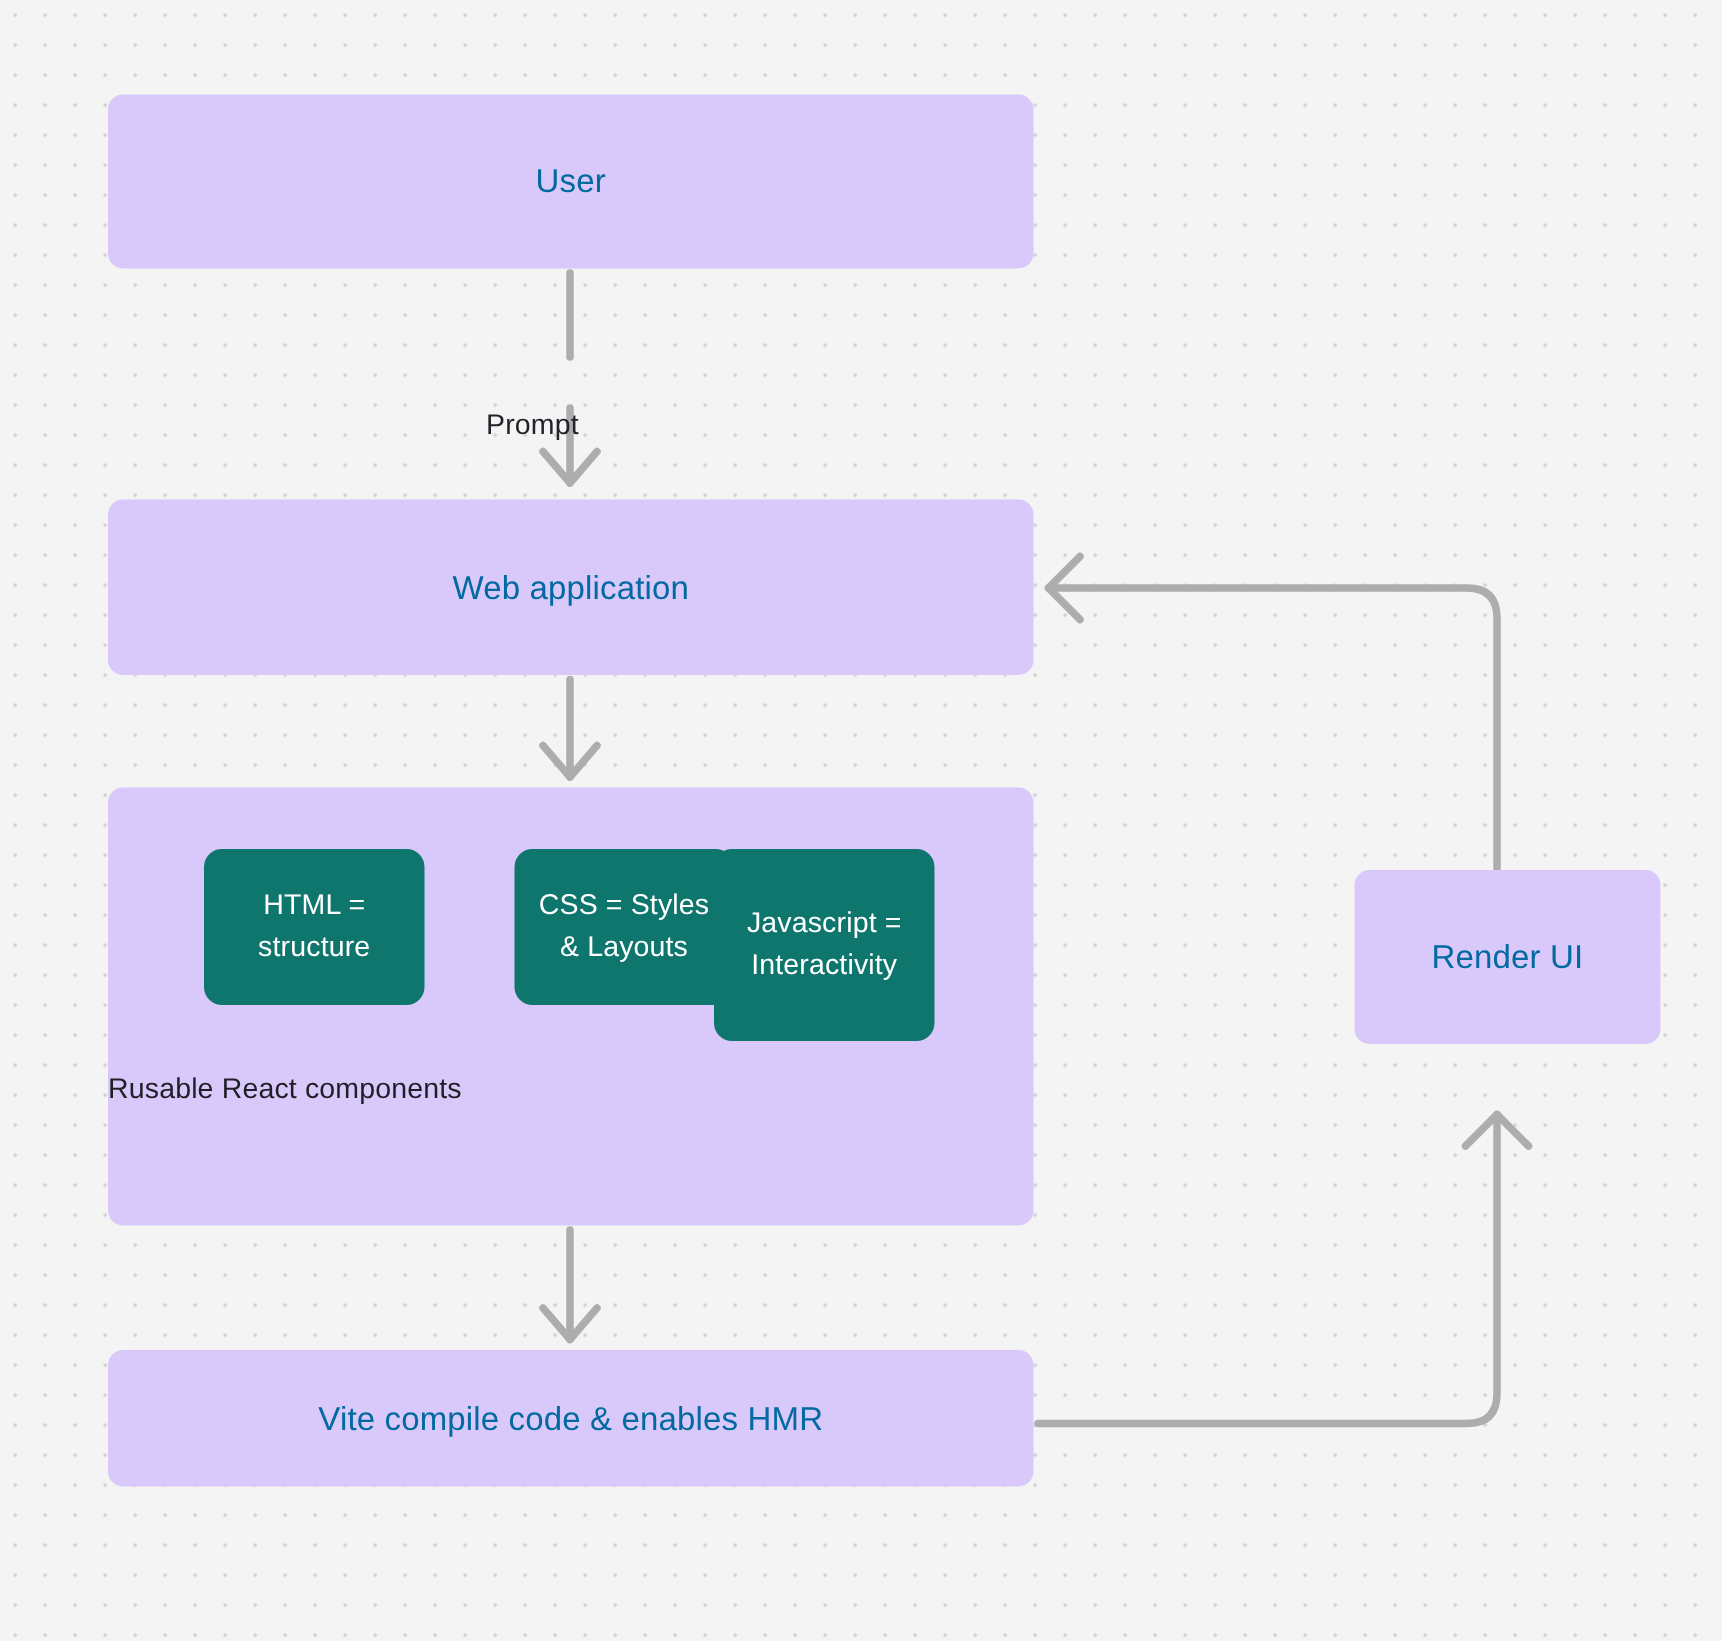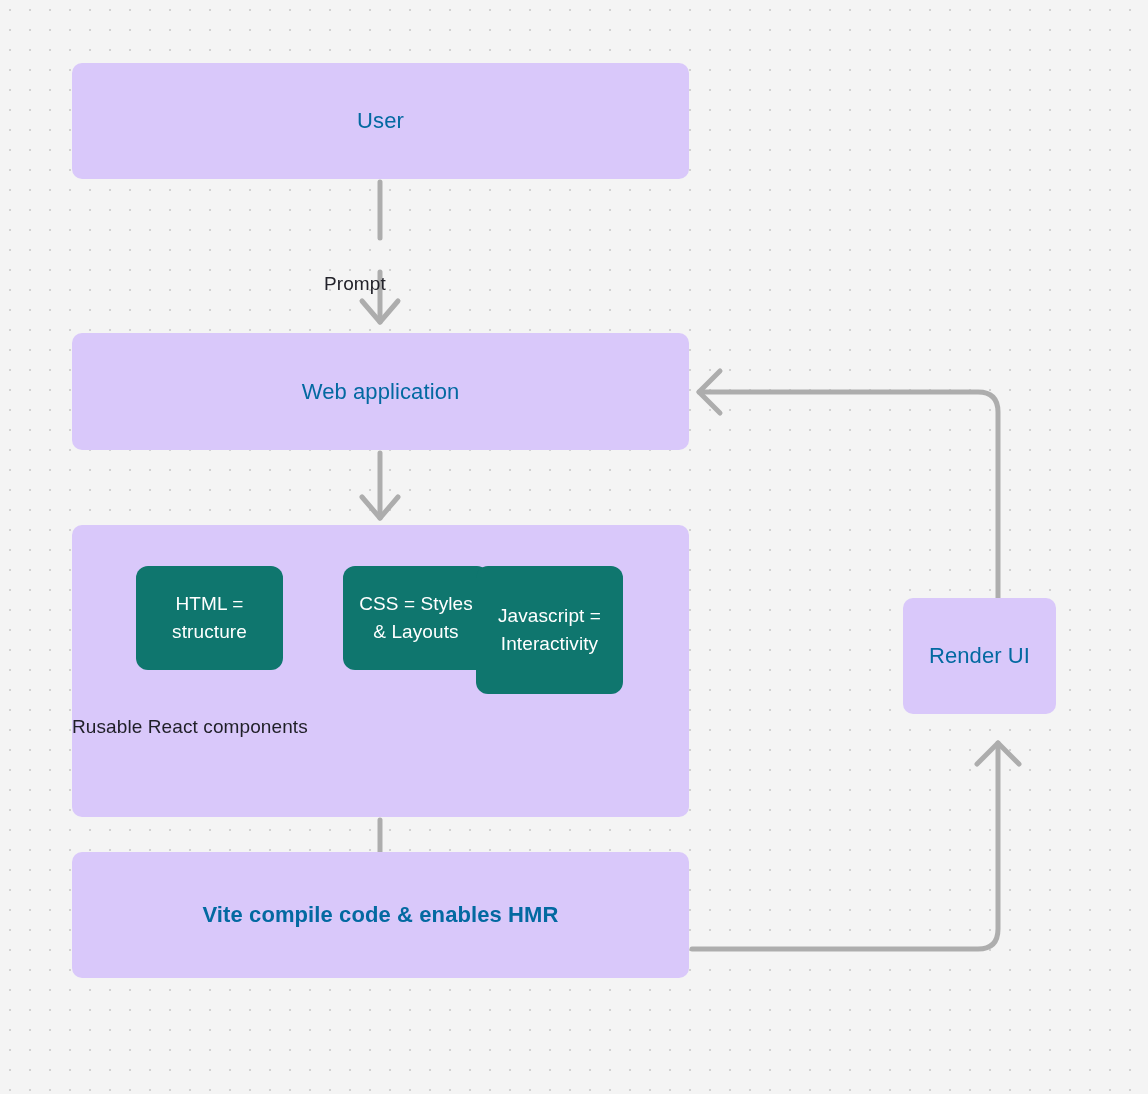--- a/index.html
+++ b/index.html
@@ -58,22 +58,22 @@
     text-align: center;
     letter-spacing: 0.1px;
     white-space: pre-line;
   }
 
   
   #node-user        { left: 72px;  top: 63px;  width: 617px; height: 116px; }
   #node-webapp      { left: 72px;  top: 333px; width: 617px; height: 117px; }
   #node-components  { left: 72px;  top: 525px; width: 617px; height: 292px;
                       align-items: flex-start; justify-content: flex-start; }
-  #node-vite        { left: 72px;  top: 852px; width: 617px; height: 126px; font-weight: bold; }
-  #node-render      { left: 903px; top: 598px; width: 153px; height: 116px; }
+  #node-vite        { left: 72px;  top: 900px; width: 617px; height: 91px; }
+  #node-render      { left: 903px; top: 580px; width: 204px; height: 116px; }
 
   .inner-row {
     position: absolute;
     left: 64px;
     top: 41px;
     width: 489px;
     height: 104px;
   }
   #node-html { position: absolute; left: 0px;   top: 0; width: 147px; height: 104px; }
   #node-css  { position: absolute; left: 171px; top: 0; width: 146px; height: 104px; margin-left: 36px; }

